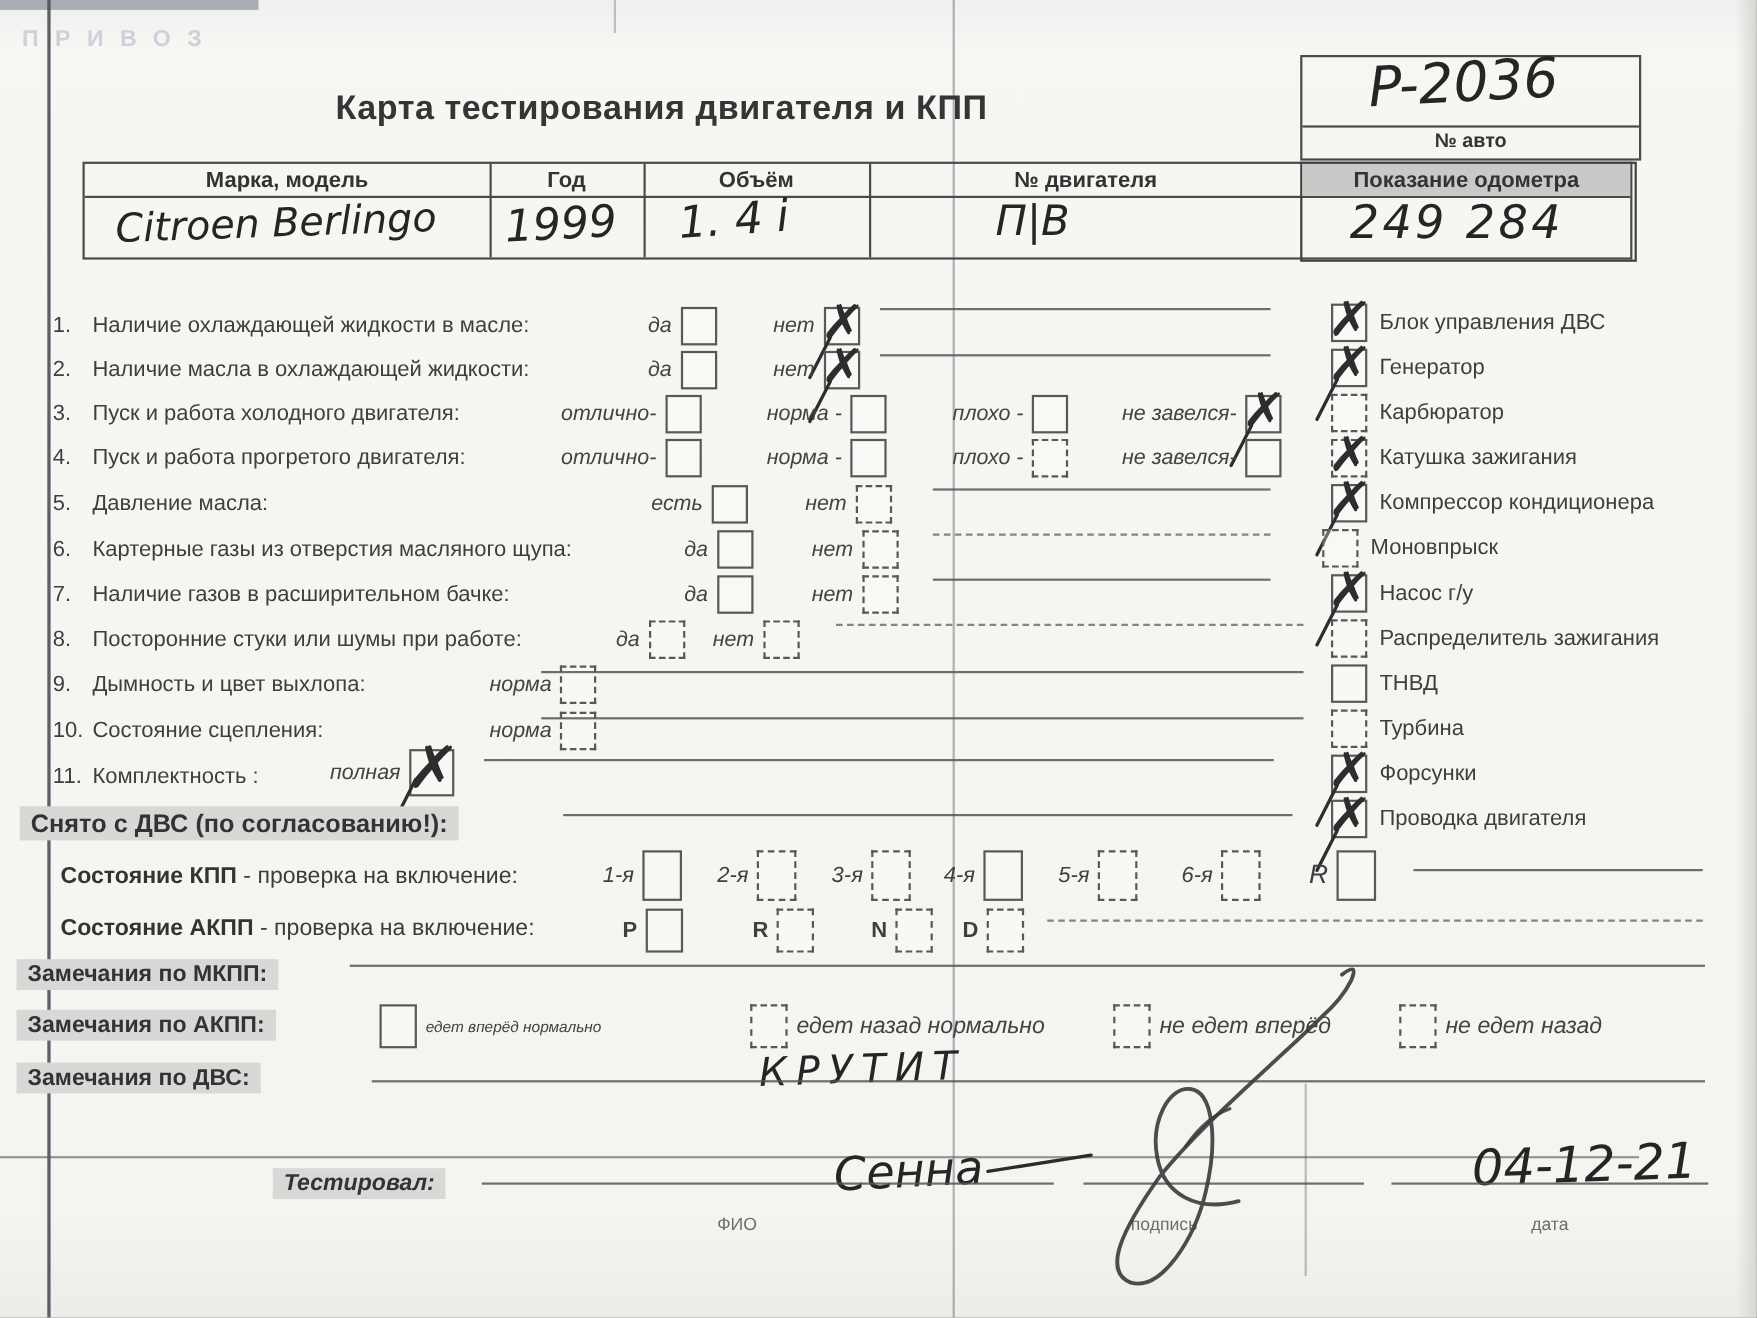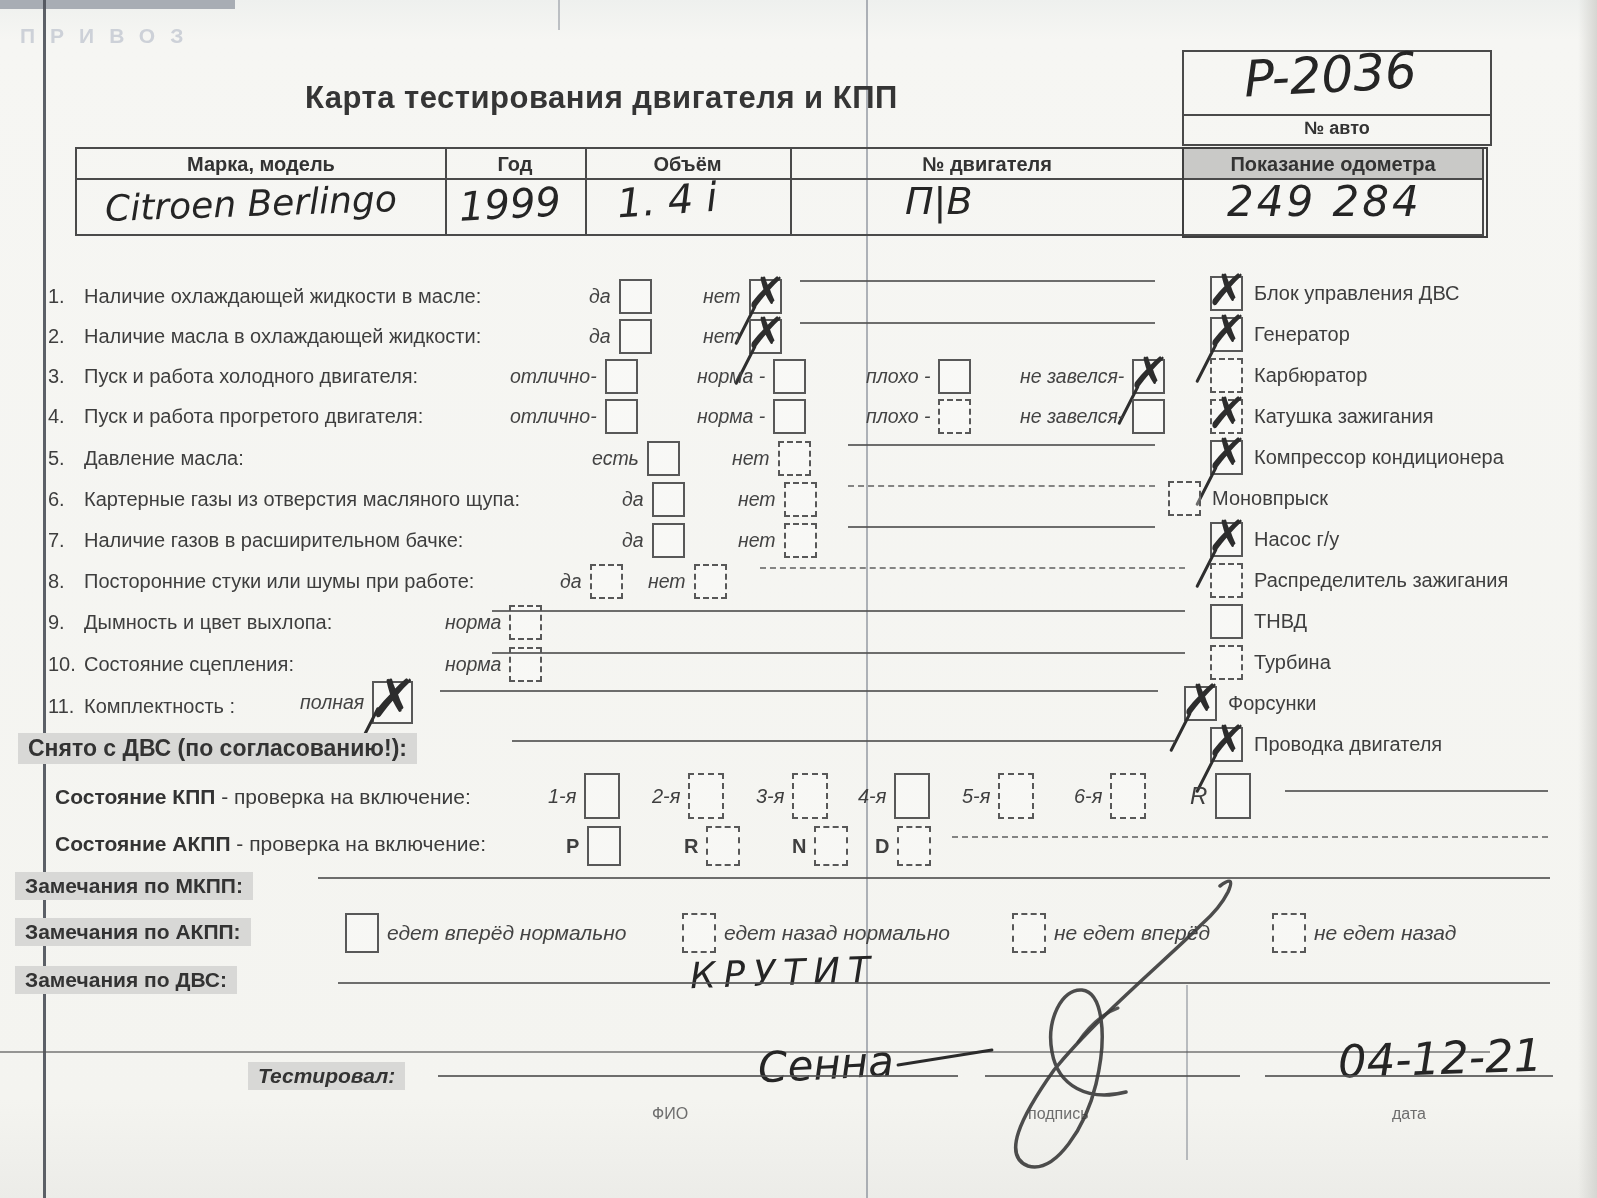--- a/index.html
+++ b/index.html
@@ -106,41 +106,41 @@
       <span class="clabel">Карбюратор</span>
     </div>
   <div class="abs citem" style="left:1210px;top:399px;">
       <span class="box d checked"></span>
       <span class="clabel">Катушка зажигания</span>
     </div>
   <div class="abs citem" style="left:1210px;top:440px;">
       <span class="box tl checked"></span>
       <span class="clabel">Компрессор кондиционера</span>
     </div>
-  <div class="abs citem" style="left:1168px;top:481px;">
+  <div class="abs citem" style="left:1202px;top:481px;">
       <span class="box d"></span>
       <span class="clabel">Моновпрыск</span>
     </div>
   <div class="abs citem" style="left:1210px;top:522px;">
       <span class="box tl checked"></span>
       <span class="clabel">Насос г/у</span>
     </div>
   <div class="abs citem" style="left:1210px;top:563px;">
       <span class="box d"></span>
       <span class="clabel">Распределитель зажигания</span>
     </div>
   <div class="abs citem" style="left:1210px;top:604px;">
       <span class="box"></span>
       <span class="clabel">ТНВД</span>
     </div>
   <div class="abs citem" style="left:1210px;top:645px;">
       <span class="box d"></span>
       <span class="clabel">Турбина</span>
     </div>
-  <div class="abs citem" style="left:1184px;top:686px;">
+  <div class="abs citem" style="left:1210px;top:686px;">
       <span class="box tl checked"></span>
       <span class="clabel">Форсунки</span>
     </div>
   <div class="abs citem" style="left:1210px;top:727px;">
       <span class="box tl checked"></span>
       <span class="clabel">Проводка двигателя</span>
     </div>
 
   <div class="abs item" style="left:48px;top:278px;">
       <span class="num">1.</span>
@@ -360,21 +360,21 @@
   <div class="abs" style="left:15px;top:872px;">
     <span class="shade blabel">Замечания по МКПП:</span>
   </div>
   <div class="uline" style="left:318px;top:877px;width:1232px;"></div>
 
   <div class="abs" style="left:15px;top:918px;">
     <span class="shade blabel">Замечания по АКПП:</span>
   </div>
   <div class="abs opt" style="left:345px;top:915px;">
       <span class="box r"></span>
-      <span class="olbl" style="font-size:21px;">едет вперёд нормально</span>
+      <span class="olbl" style="font-size:14px;">едет вперёд нормально</span>
     </div>
   <div class="abs opt" style="left:682px;top:915px;">
       <span class="box r d"></span>
       <span class="olbl" style="font-size:21px;">едет назад нормально</span>
     </div>
   <div class="abs opt" style="left:1012px;top:915px;">
       <span class="box r d"></span>
       <span class="olbl" style="font-size:21px;">не едет вперёд</span>
     </div>
   <div class="abs opt" style="left:1272px;top:915px;">

